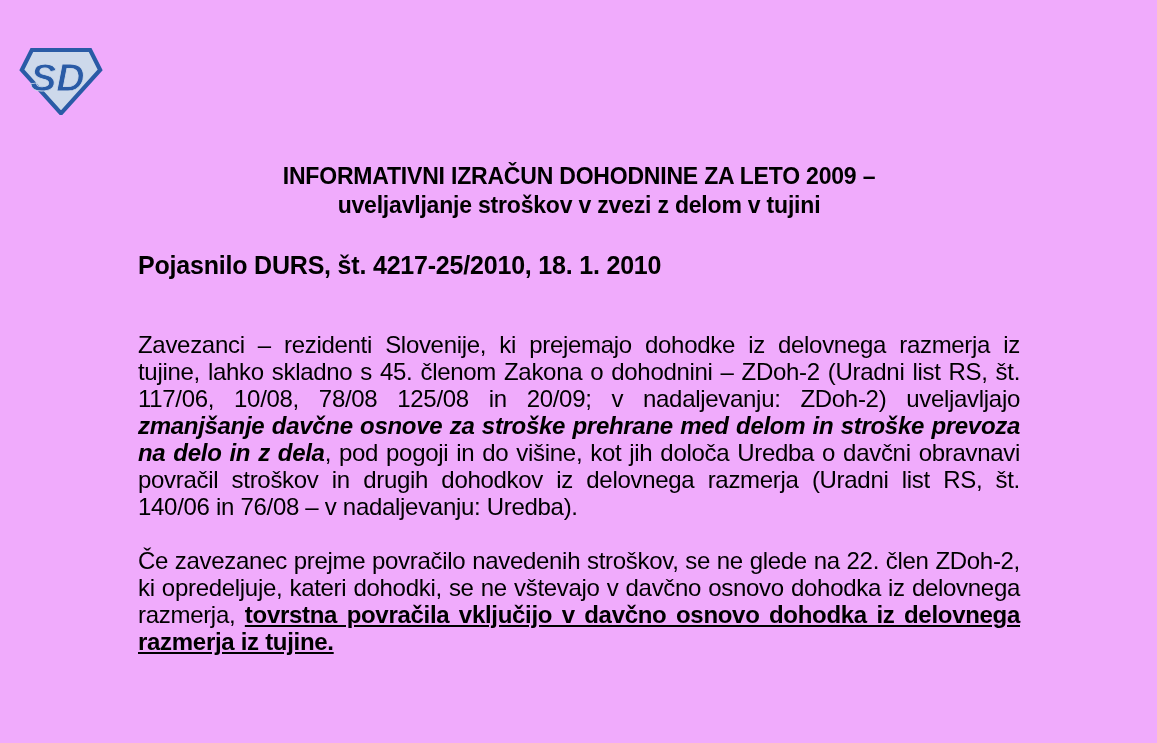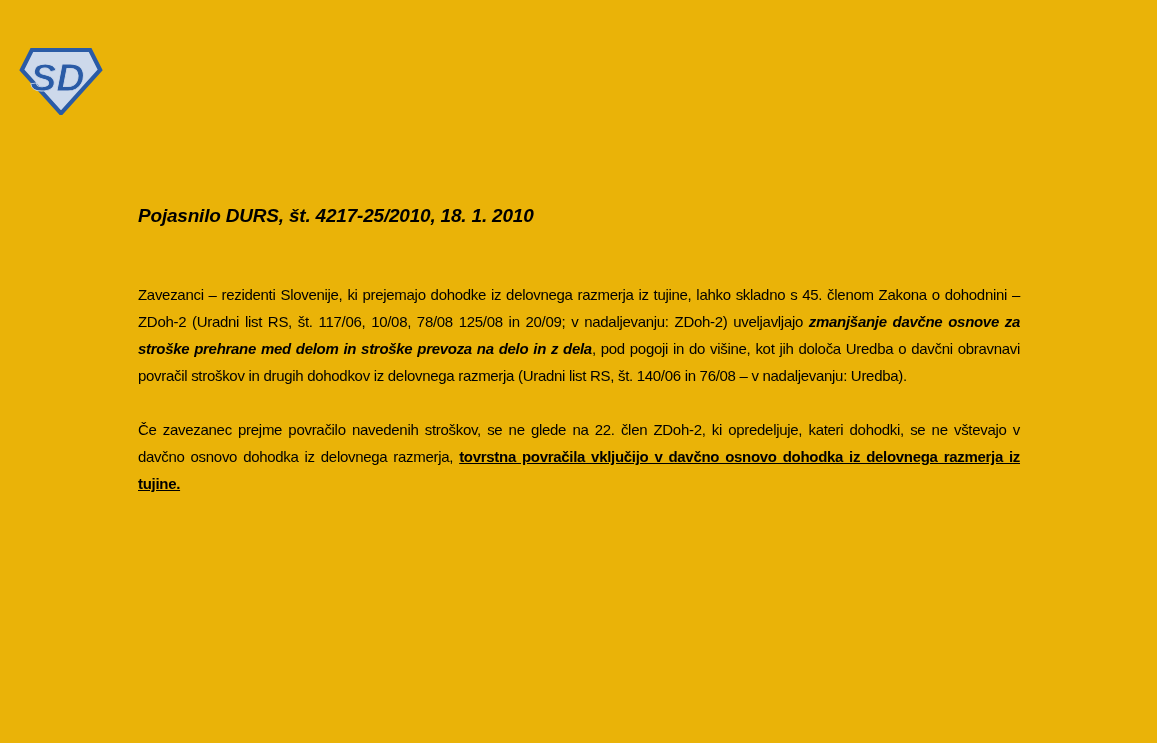--- a/index.html
+++ b/index.html
@@ -4,21 +4,21 @@
 <style>
   html, body {
     margin: 0;
     padding: 0;
     background: #ffffff;
   }
   .page {
     position: relative;
     width: 1157px;
     height: 743px;
-    background: #eab308;
+    background: #f0abfc;
     overflow: hidden;
     font-family: "Liberation Sans", "DejaVu Sans", sans-serif;
     color: #000000;
   }
   .logo {
     position: absolute;
     left: 19px;
     top: 45px;
     width: 84px;
     height: 70px;
@@ -31,30 +31,29 @@
   }
   .title {
     text-align: center;
     font-weight: bold;
     font-size: 23px;
     line-height: 29px;
     letter-spacing: -0.2px;
   }
   .title-line { white-space: nowrap; }
   .subtitle {
-    margin-top: 40px;
+    margin-top: 32px;
     font-weight: bold;
-    font-size: 19px;
+    font-size: 25px;
     line-height: 27px;
     letter-spacing: -0.2px;
-    font-style: italic;
   }
   .body-text p {
     margin: 27px 0 0 0;
-    font-size: 15px;
+    font-size: 24px;
     line-height: 27px;
     text-align: justify;
     letter-spacing: -0.3px;
   }
   .body-text p.first-para { margin-top: 52px; }
   .body-text p.last-para { margin-top: 21px; }
   .seg-bi { font-weight: bold; font-style: italic; }
   .seg-b  { font-weight: bold; text-decoration: underline; }
 </style>
 </head>
@@ -62,20 +61,24 @@
 
 <div class="page">
 
   <svg class="logo" viewBox="0 0 100 84" aria-hidden="true">
     <polygon points="50,82 3,30 15,6 85,6 97,30" fill="#cdd9eb" stroke="#2a5ba6" stroke-width="5" stroke-linejoin="miter"></polygon>
     <text x="13" y="55" font-size="47" font-weight="bold" font-style="italic" fill="#2a5ba6" stroke="#cdd9eb" stroke-width="1">SD</text>
   </svg>
 
   <div class="content">
 
+    <div class="title">
+      <div class="title-line">INFORMATIVNI IZRAČUN DOHODNINE ZA LETO 2009 –</div>
+      <div class="title-line">uveljavljanje stroškov v zvezi z delom v tujini</div>
+    </div>
 
     <div class="subtitle">Pojasnilo DURS, št. 4217-25/2010, 18. 1. 2010</div>
 
     <div class="body-text">
 
       <p class="first-para">
         <span>Zavezanci – rezidenti Slovenije, ki prejemajo dohodke iz delovnega razmerja iz tujine, lahko skladno s 45. členom Zakona o dohodnini – ZDoh-2 (Uradni list RS, št. 117/06, 10/08, 78/08 125/08 in 20/09; v nadaljevanju: ZDoh-2) uveljavljajo </span><span class="seg-bi">zmanjšanje davčne osnove za stroške prehrane med delom in stroške prevoza na delo in z dela</span><span>, pod pogoji in do višine, kot jih določa Uredba o davčni obravnavi povračil stroškov in drugih dohodkov iz delovnega razmerja (Uradni list RS, št. 140/06 in 76/08 – v nadaljevanju: Uredba).</span>
       </p>
 
       <p>

